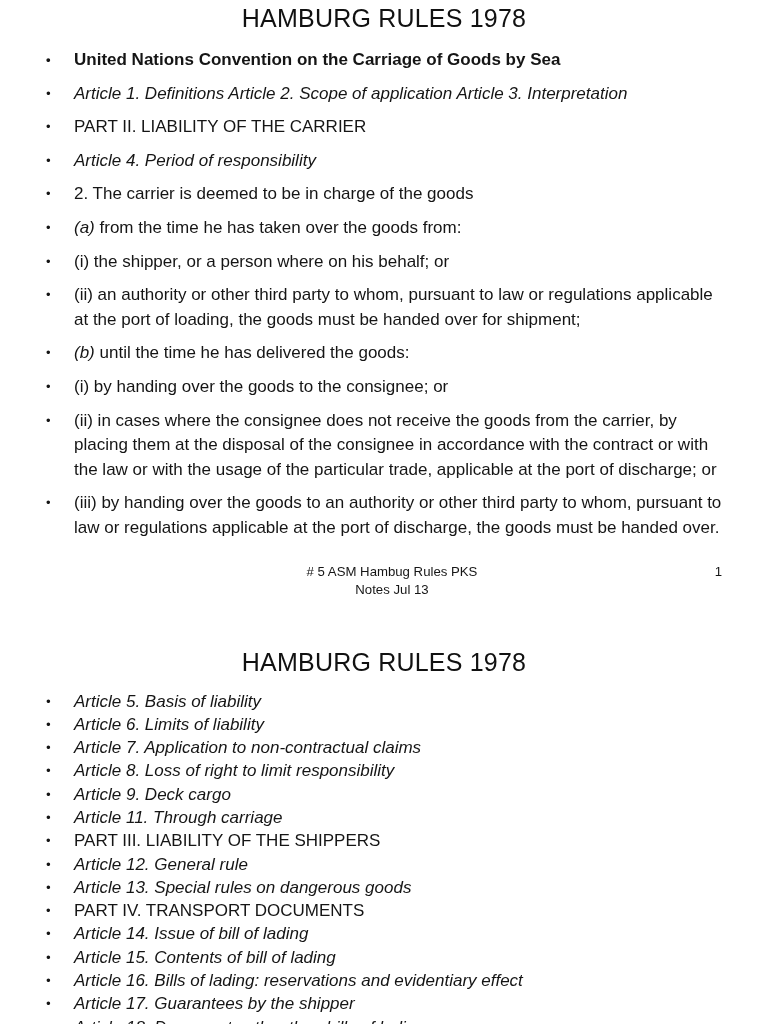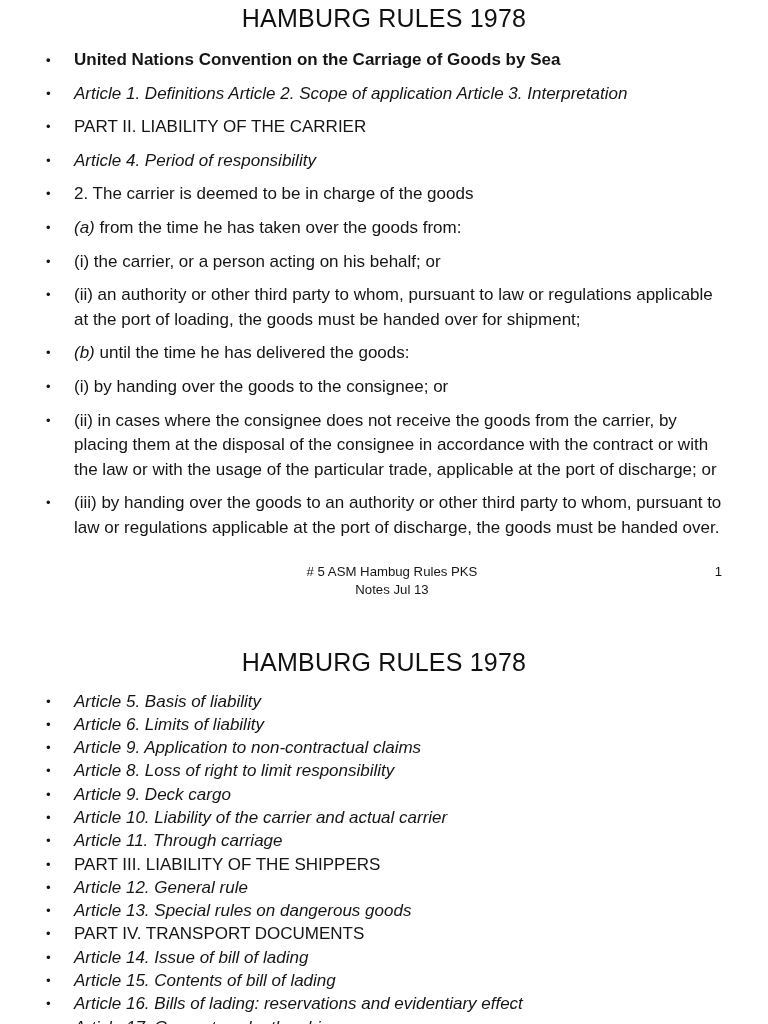--- a/index.html
+++ b/index.html
@@ -108,45 +108,44 @@
   <section class="slide" id="slide-one" style="padding-top:4px;">
     <h1 class="slide-title">HAMBURG RULES 1978</h1>
 
     <ul class="bullets" id="slide-one-bullets" style="margin-top:15px;">
         <li class="bullet b-bold"><span>United Nations Convention on the Carriage of Goods by Sea</span></li>
         <li class="bullet b-italic"><span>Article 1. Definitions Article 2. Scope of application Article 3. Interpretation</span></li>
         <li class="bullet b-plain"><span>PART II. LIABILITY OF THE CARRIER</span></li>
         <li class="bullet b-italic"><span>Article 4. Period of responsibility</span></li>
         <li class="bullet b-plain"><span>2. The carrier is deemed to be in charge of the goods</span></li>
         <li class="bullet b-plain"><span class="lead-italic">(a)</span><span> from the time he has taken over the goods from:</span></li>
-        <li class="bullet b-plain"><span>(i) the carrier, or a person acting on his behalf; or</span></li>
+        <li class="bullet b-plain"><span>(i) the shipper, or a person where on his behalf; or</span></li>
         <li class="bullet b-plain"><span>(ii) an authority or other third party to whom, pursuant to law or regulations applicable at the port of loading, the goods must be handed over for shipment;</span></li>
         <li class="bullet b-plain"><span class="lead-italic">(b)</span><span> until the time he has delivered the goods:</span></li>
         <li class="bullet b-plain"><span>(i) by handing over the goods to the consignee; or</span></li>
         <li class="bullet b-plain"><span>(ii) in cases where the consignee does not receive the goods from the carrier, by placing them at the disposal of the consignee in accordance with the contract or with the law or with the usage of the particular trade, applicable at the port of discharge; or</span></li>
         <li class="bullet b-plain"><span>(iii) by handing over the goods to an authority or other third party to whom, pursuant to law or regulations applicable at the port of discharge, the goods must be handed over.</span></li>
       </ul>
 
     <div class="slide-footer" style="margin-top:22px;">
       <div class="footer-center"># 5 ASM Hambug Rules PKS
 Notes Jul 13</div>
       <div class="footer-page-number">1</div>
     </div>
   </section>
 
   <section class="slide" id="slide-two" style="margin-top:48px;">
     <h1 class="slide-title">HAMBURG RULES 1978</h1>
 
     <ul class="bullets" id="slide-two-bullets" style="margin-top:13px;">
         <li class="bullet b-italic"><span>Article 5. Basis of liability</span></li>
         <li class="bullet b-italic"><span>Article 6. Limits of liability</span></li>
-        <li class="bullet b-italic"><span>Article 9. Application to non-contractual claims</span></li>
+        <li class="bullet b-italic"><span>Article 7. Application to non-contractual claims</span></li>
         <li class="bullet b-italic"><span>Article 8. Loss of right to limit responsibility</span></li>
         <li class="bullet b-italic"><span>Article 9. Deck cargo</span></li>
-        <li class="bullet b-italic"><span>Article 10. Liability of the carrier and actual carrier</span></li>
         <li class="bullet b-italic"><span>Article 11. Through carriage</span></li>
         <li class="bullet b-plain"><span>PART III. LIABILITY OF THE SHIPPERS</span></li>
         <li class="bullet b-italic"><span>Article 12. General rule</span></li>
         <li class="bullet b-italic"><span>Article 13. Special rules on dangerous goods</span></li>
         <li class="bullet b-plain"><span>PART IV. TRANSPORT DOCUMENTS</span></li>
         <li class="bullet b-italic"><span>Article 14. Issue of bill of lading</span></li>
         <li class="bullet b-italic"><span>Article 15. Contents of bill of lading</span></li>
         <li class="bullet b-italic"><span>Article 16. Bills of lading: reservations and evidentiary effect</span></li>
         <li class="bullet b-italic"><span>Article 17. Guarantees by the shipper</span></li>
         <li class="bullet b-italic"><span>Article 18. Documents other than bills of lading</span></li>

